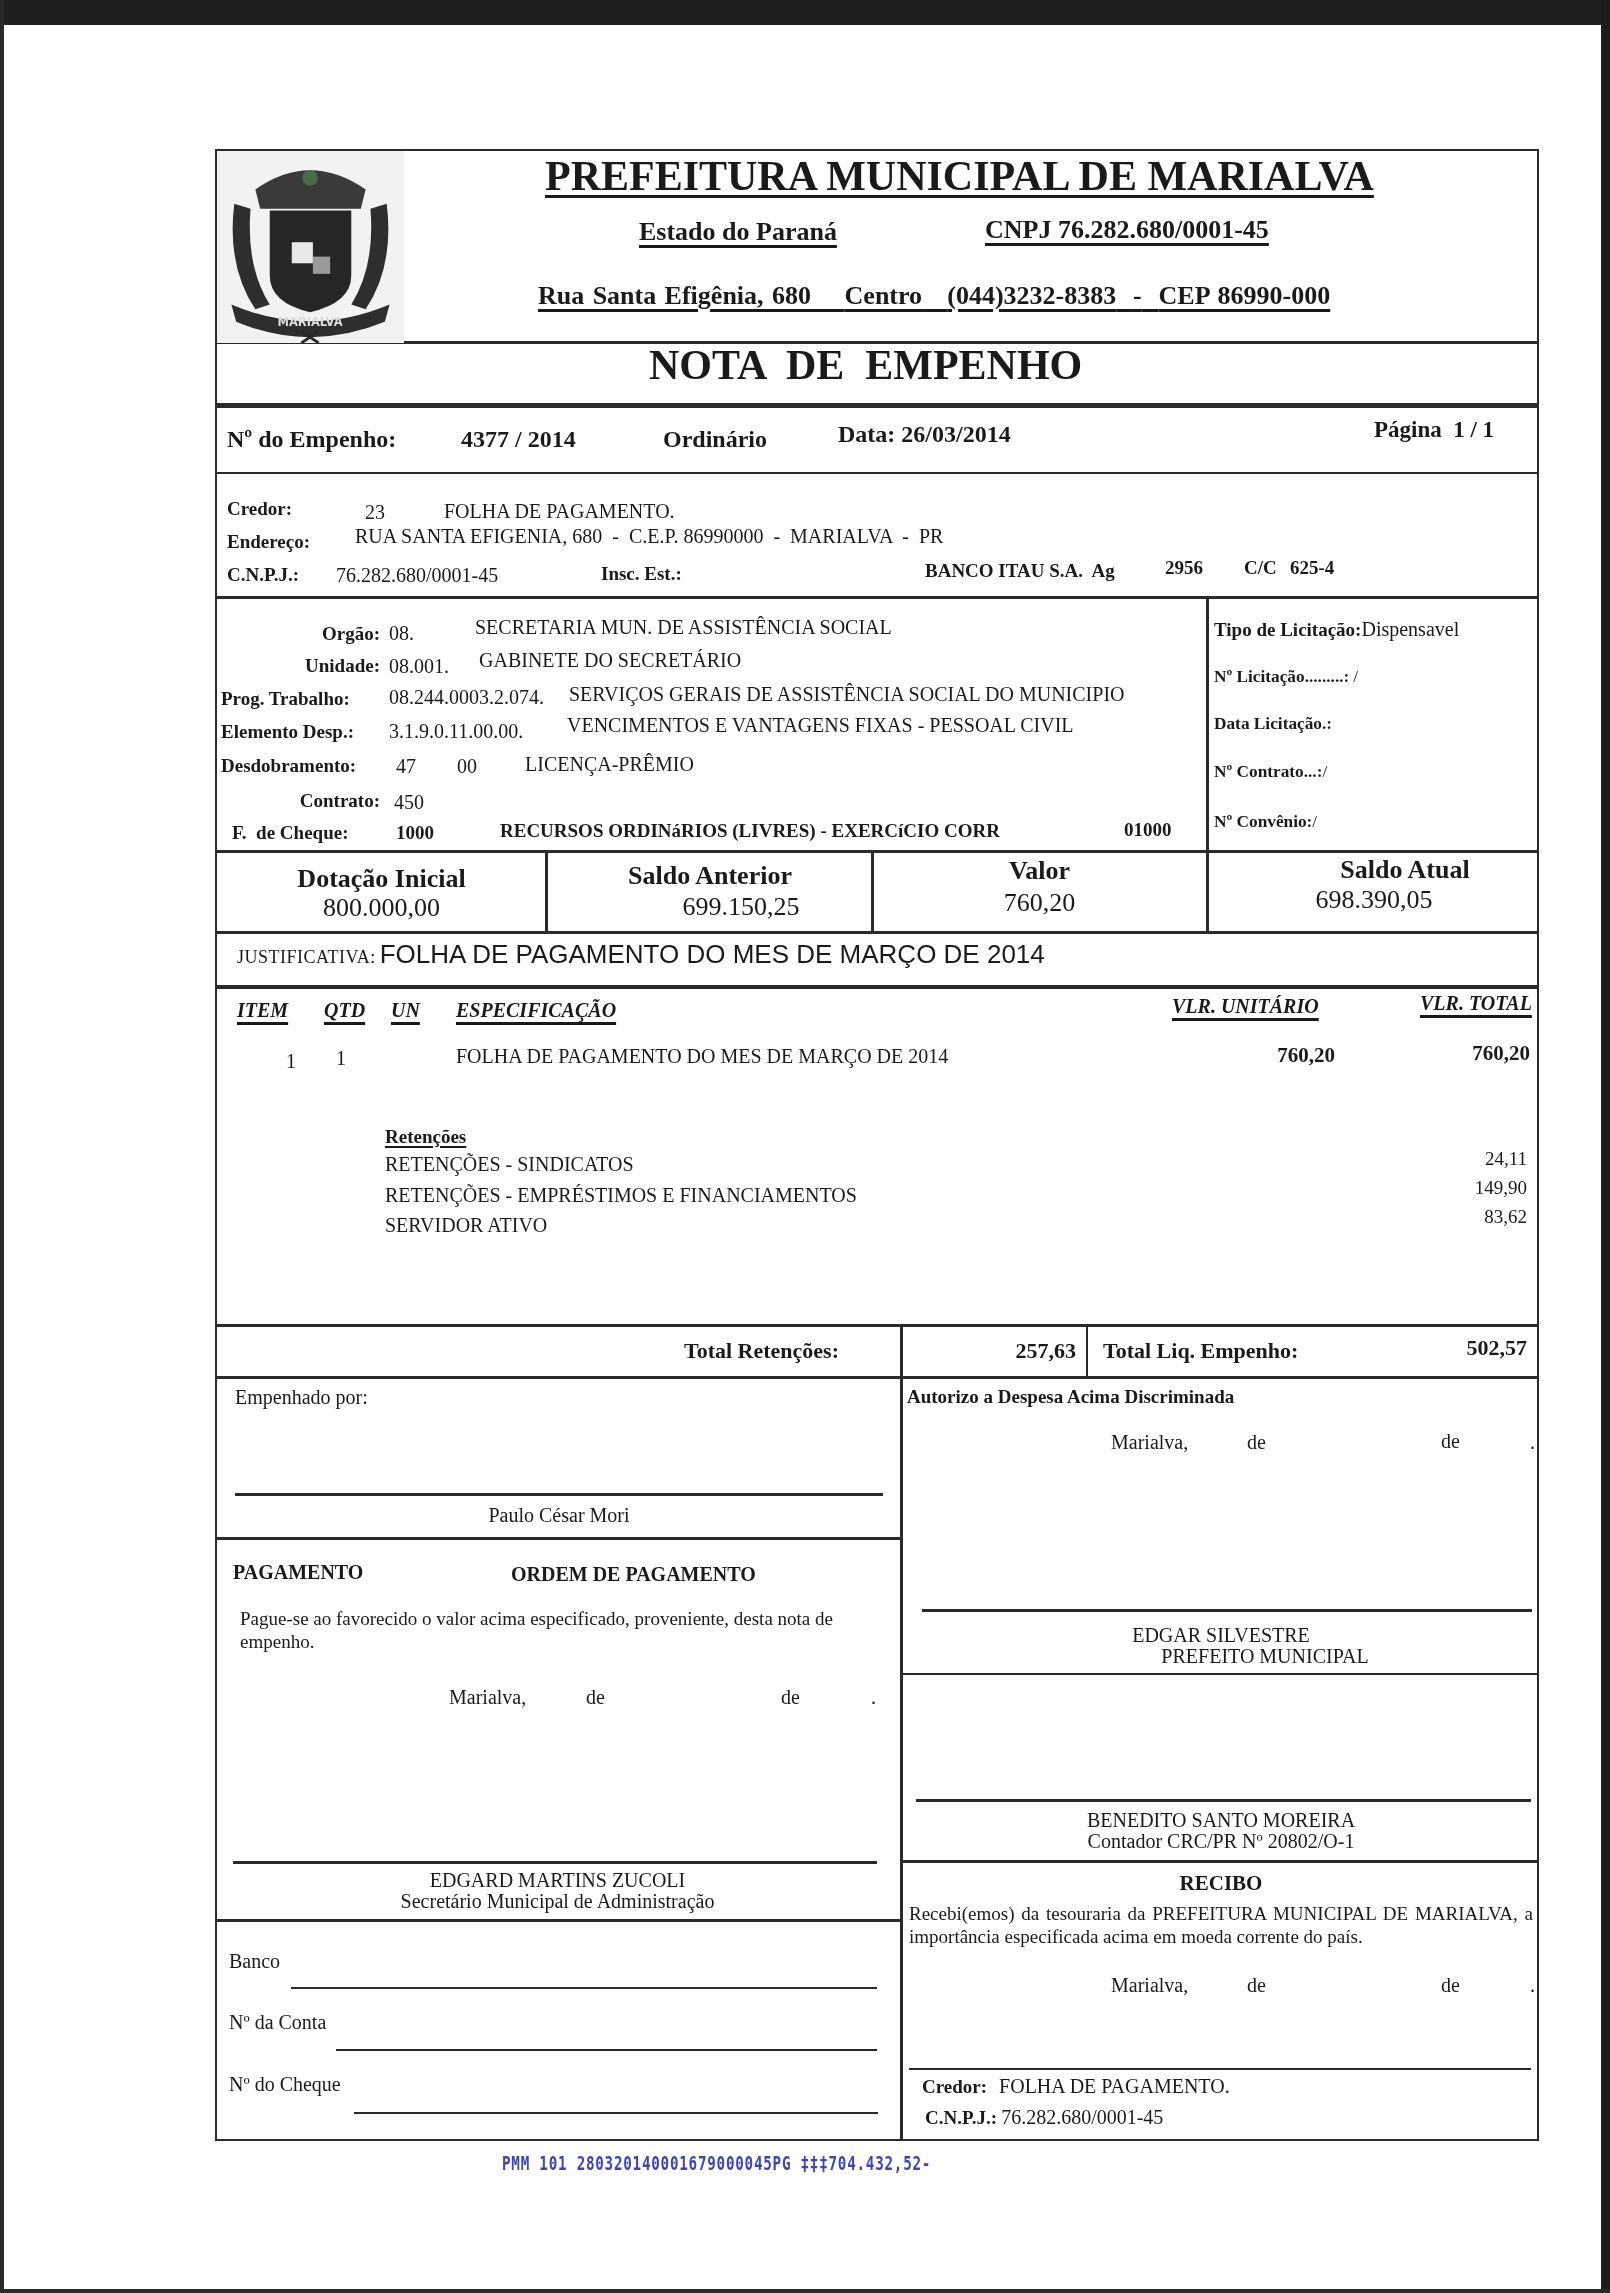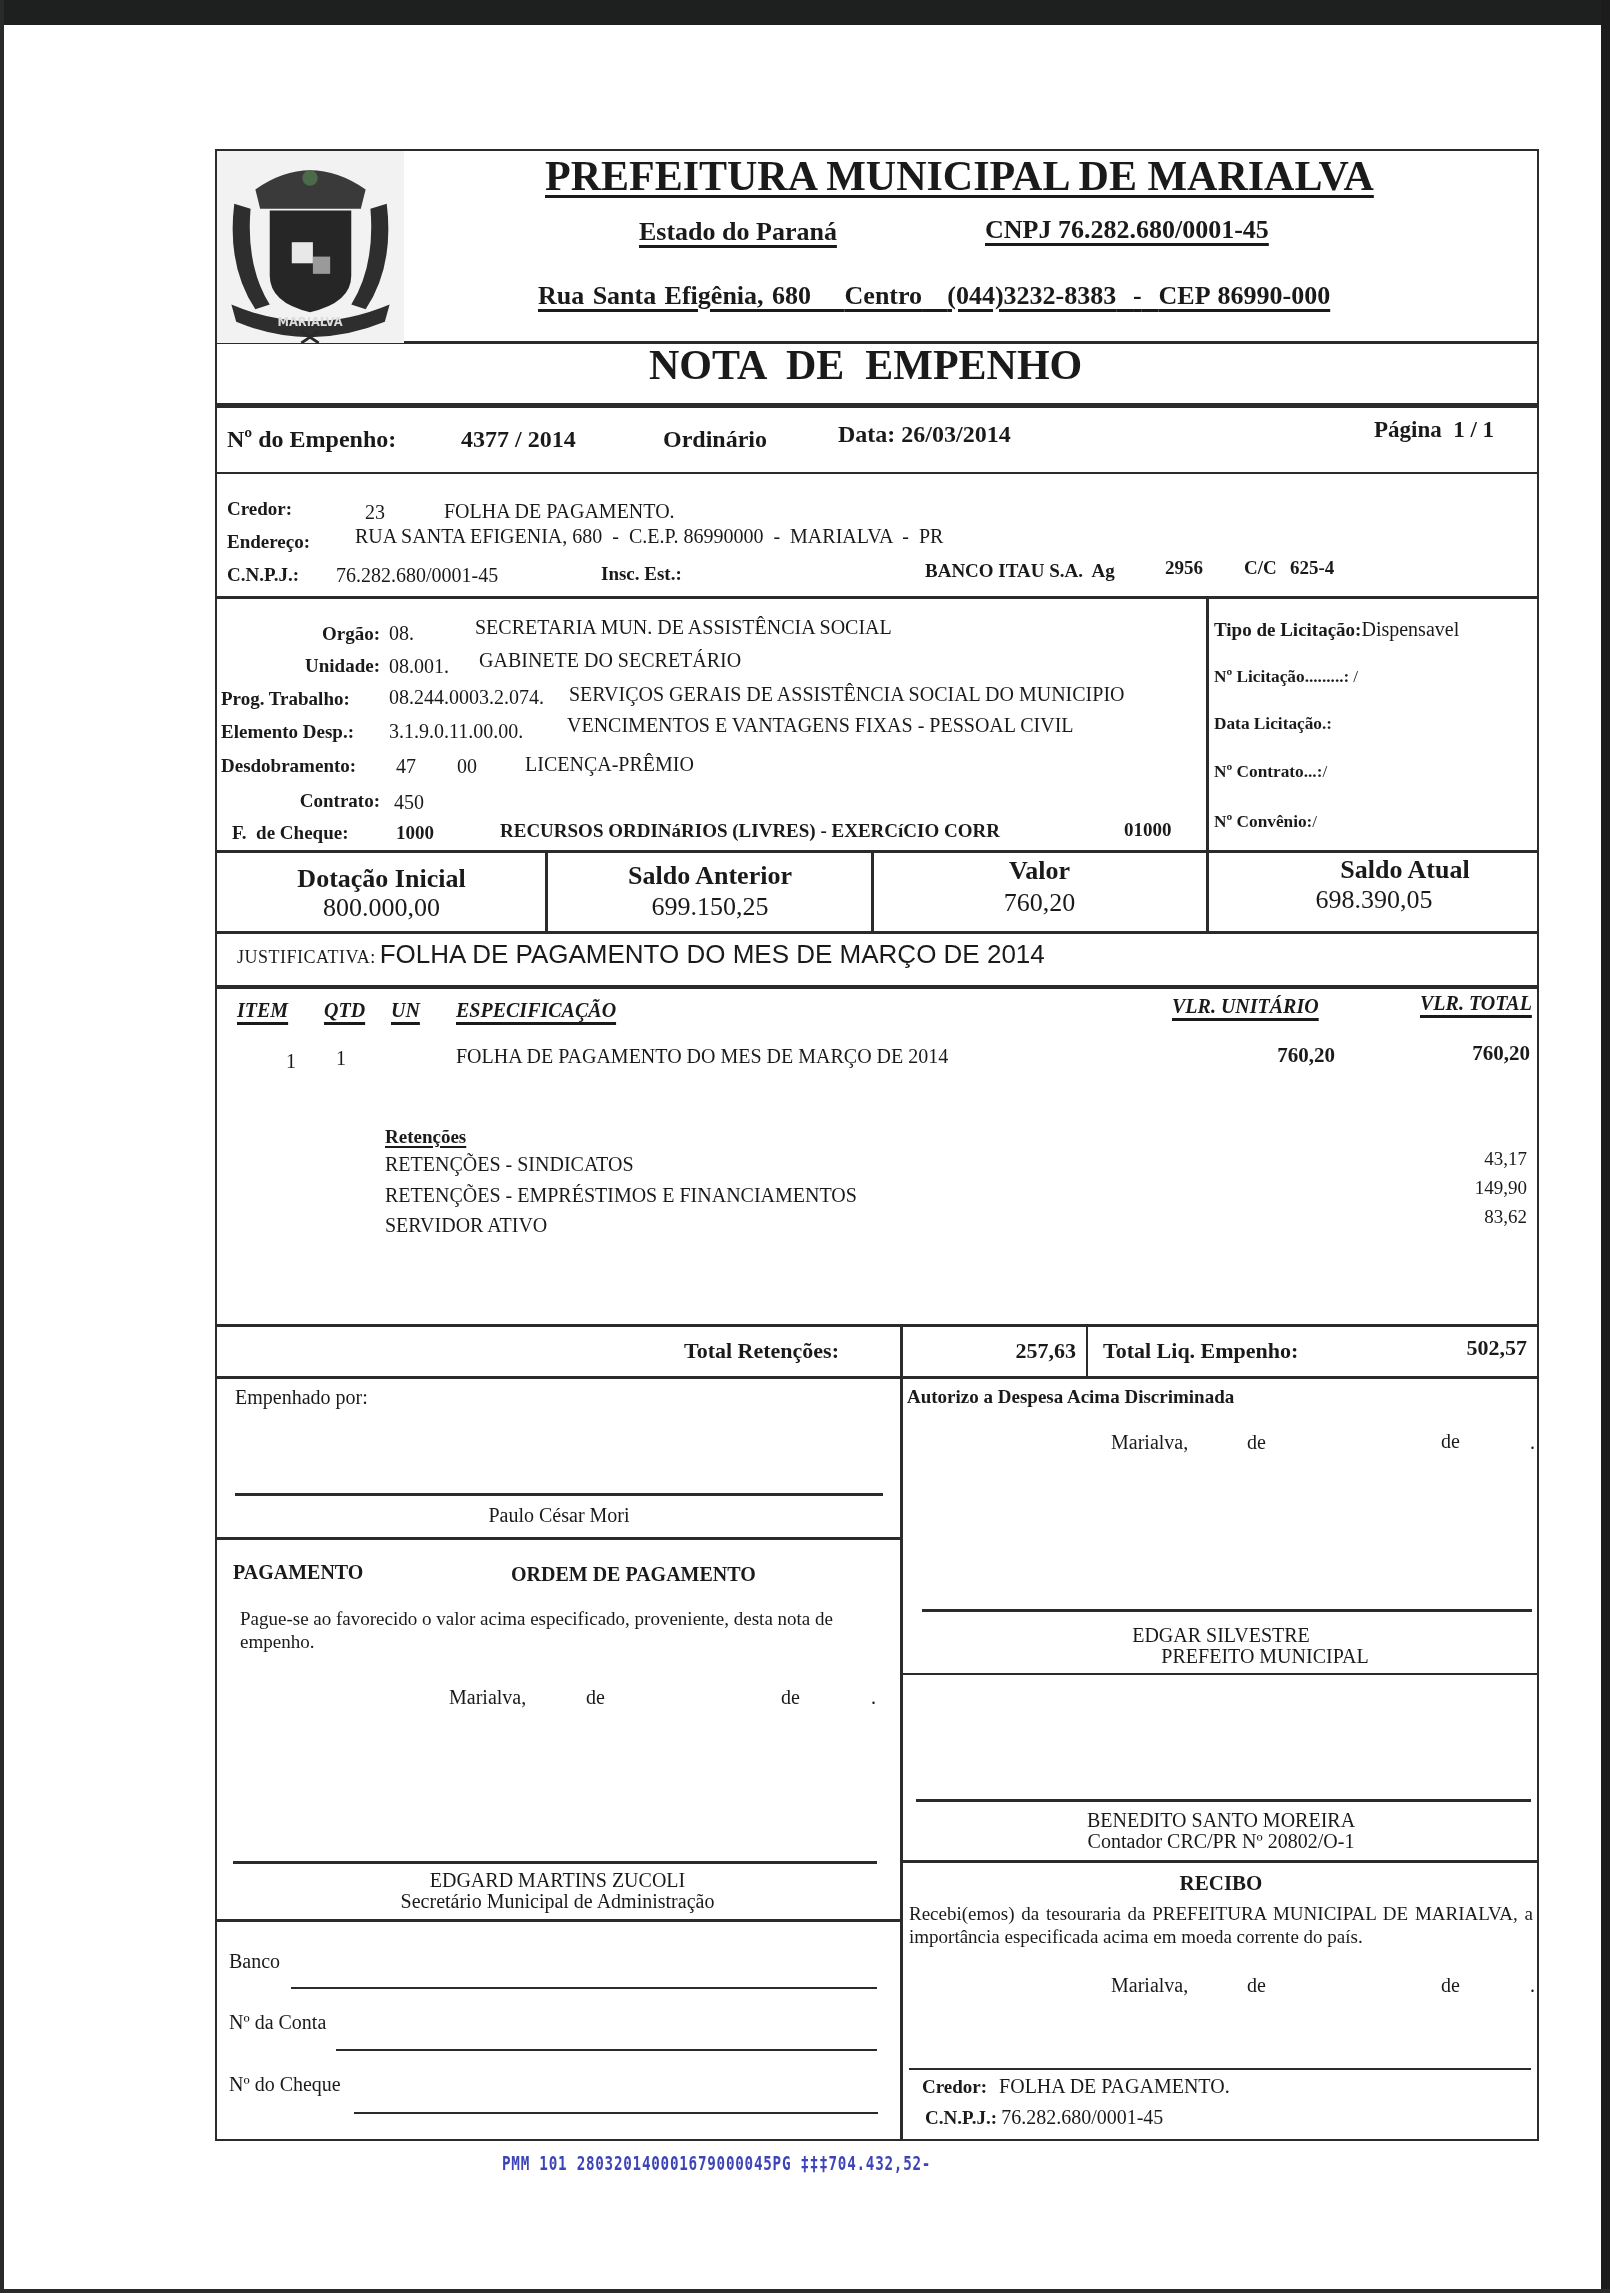--- a/index.html
+++ b/index.html
@@ -155,21 +155,21 @@
 </div>
 
 <div class="frame" style="left:215px; top:850px; width:1324px; height:84px;"></div>
 <div class="vl" style="left:545px; top:850px; height:84px;"></div>
 <div class="vl" style="left:871px; top:850px; height:84px;"></div>
 <div class="vl" style="left:1206px; top:850px; height:84px;"></div>
 
 <div class="abs center bigb nowrap" style="left:218px; width:327px; top:864px;">Dotação Inicial</div>
 <div class="abs center big nowrap" style="left:218px; width:327px; top:893px;">800.000,00</div>
 <div class="abs center bigb nowrap" style="left:548px; width:324px; top:861px;">Saldo Anterior</div>
-<div class="abs center big nowrap" style="left:548px; width:324px; top:892px;">699.150,25</div>
+<div class="abs center big nowrap" style="left:579px; width:324px; top:892px;">699.150,25</div>
 <div class="abs center bigb nowrap" style="left:874px; width:331px; top:856px;">Valor</div>
 <div class="abs center big nowrap" style="left:874px; width:331px; top:888px;">760,20</div>
 <div class="abs center bigb nowrap" style="left:1209px; width:392px; top:855px;">Saldo Atual</div>
 <div class="abs center big nowrap" style="left:1209px; width:330px; top:885px;">698.390,05</div>
 
 <div class="frame" style="left:215px; top:931px; width:1324px; height:56px;"></div>
 <div class="abs nowrap" style="left:237px; top:939px;">
   <span style="font-size:18px; letter-spacing:0.5px;">JUSTIFICATIVA:</span>
   <span class="val" style="font-size:26px; font-family:'Liberation Sans', sans-serif; font-weight:normal;">FOLHA DE PAGAMENTO DO MES DE MARÇO DE 2014</span>
 </div>
@@ -184,21 +184,21 @@
 <div class="abs b i u nowrap" style="left:1420px; top:992px; font-size:20px;">VLR. TOTAL</div>
 
 <div class="abs val nowrap" style="left:286px; top:1050px;">1</div>
 <div class="abs val nowrap" style="left:336px; top:1047px;">1</div>
 <div class="abs val nowrap" style="left:456px; top:1045px;">FOLHA DE PAGAMENTO DO MES DE MARÇO DE 2014</div>
 <div class="abs b nowrap right" style="left:1201px; width:134px; top:1043px; font-size:21px;">760,20</div>
 <div class="abs b nowrap right" style="left:1393px; width:137px; top:1041px; font-size:21px;">760,20</div>
 
 <div class="abs b u nowrap" style="left:385px; top:1126px; font-size:19px; text-decoration-thickness:1.9px; text-underline-offset:2.9px;">Retenções</div>
 <div class="abs val nowrap" style="left:385px; top:1153px;">RETENÇÕES - SINDICATOS</div>
-<div class="abs val nowrap right" style="left:1393px; width:134px; top:1148px; font-size:19px;">43,17</div>
+<div class="abs val nowrap right" style="left:1393px; width:134px; top:1148px; font-size:19px;">24,11</div>
 <div class="abs val nowrap" style="left:385px; top:1184px;">RETENÇÕES - EMPRÉSTIMOS E FINANCIAMENTOS</div>
 <div class="abs val nowrap right" style="left:1393px; width:134px; top:1177px; font-size:19px;">149,90</div>
 <div class="abs val nowrap" style="left:385px; top:1214px;">SERVIDOR ATIVO</div>
 <div class="abs val nowrap right" style="left:1393px; width:134px; top:1206px; font-size:19px;">83,62</div>
 
 <div class="frame" style="left:215px; top:1324px; width:1324px; height:55px;"></div>
 <div class="vl" style="left:900px; top:1324px; height:55px;"></div>
 <div class="vl thin" style="left:1086px; top:1324px; height:55px;"></div>
 <div class="abs b nowrap" style="left:684px; top:1338px; font-size:22px;">Total Retenções:</div>
 <div class="abs b nowrap right" style="left:903px; width:173px; top:1338px; font-size:22px;">257,63</div>

